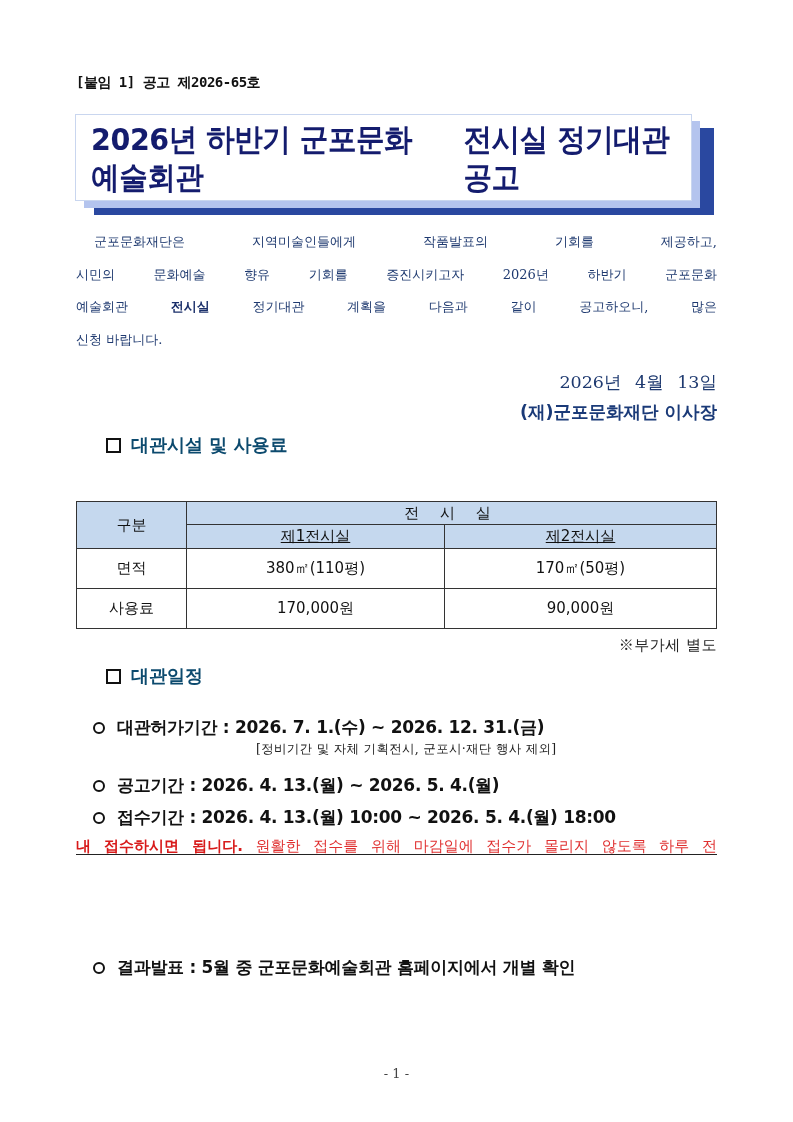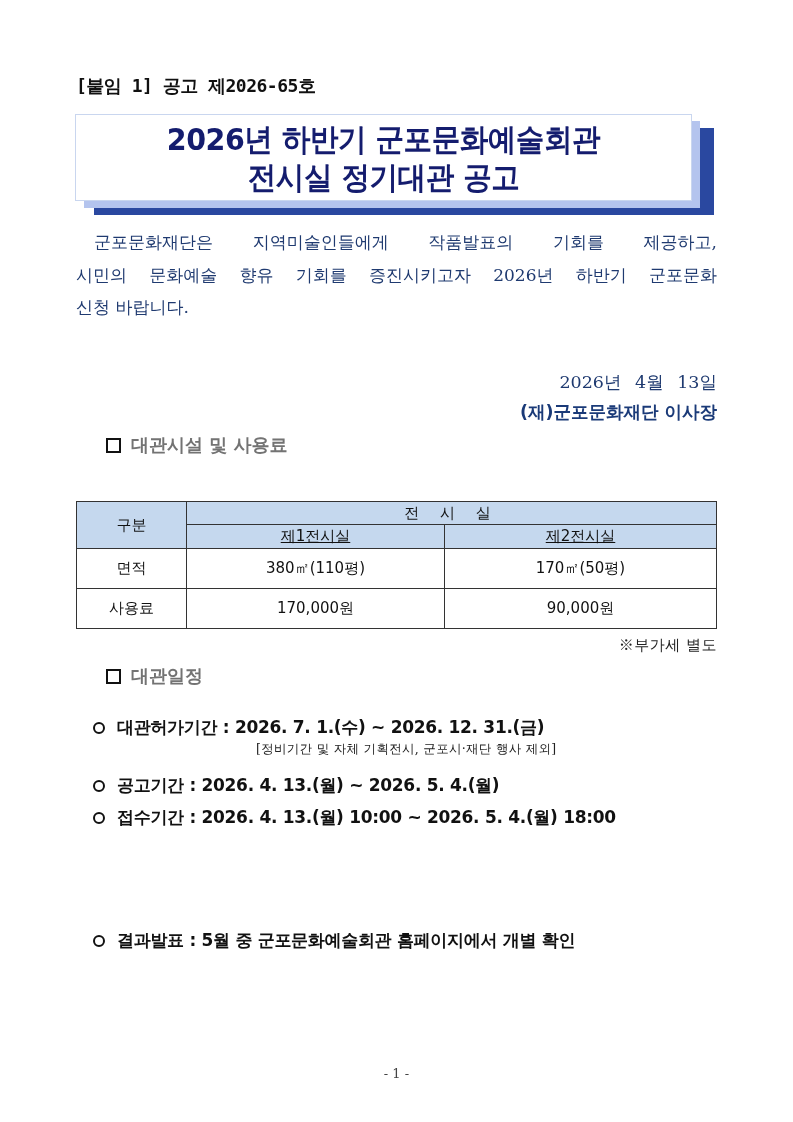--- a/index.html
+++ b/index.html
@@ -14,21 +14,21 @@
       overflow: hidden;
       font-family: "DejaVu Serif", "Liberation Serif", serif;
       color: #111111;
     }
     .abs { position: absolute; }
 
     
     .attach-line {
       left: 76px; top: 74px;
       font-family: "DejaVu Sans Mono", "Liberation Mono", monospace;
-      font-size: 18px;
+      font-size: 14px;
       font-weight: bold;
       color: #111;
       letter-spacing: -0.5px;
     }
 
     
     .shadow-dark {
       left: 94px; top: 128px;
       width: 620px; height: 87px;
       background: #2a48a0;
@@ -38,39 +38,39 @@
       width: 616px; height: 87px;
       background: #b4c4ee;
     }
     .title-box {
       left: 75px; top: 114px;
       width: 617px; height: 87px;
       background: #ffffff;
       border: 1px solid #c9d6ef;
       box-sizing: border-box;
       display: flex;
-      flex-direction: column;
+      flex-direction: row;
       align-items: center;
       justify-content: center;
     }
     .title-line {
       font-family: "DejaVu Sans", "Liberation Sans", sans-serif;
       font-weight: bold;
       font-size: 31px;
       line-height: 38px;
       color: #141c6e;
       letter-spacing: -0.5px;
       transform: scaleX(0.92);
     }
 
     
     .intro {
       left: 76px; top: 226px;
       width: 641px;
-      font-size: 17px;
+      font-size: 13px;
       line-height: 32.5px;
       color: #1f3a70;
       text-align: justify;
       text-align-last: justify;
     }
     .intro-line { display: block; text-align: justify; text-align-last: justify; }
     .intro-line.last { text-align-last: left; }
     .intro-line.first { text-indent: 18px; }
     .intro b { font-family: "DejaVu Sans", "Liberation Sans", sans-serif; font-weight: bold; color: #1a2f6a; }
 
@@ -87,21 +87,21 @@
       font-size: 17.5px;
       color: #1a3a78;
     }
 
     
     .section-head {
       left: 76px;
       font-family: "DejaVu Sans", "Liberation Sans", sans-serif;
       font-weight: bold;
       font-size: 18px;
-      color: #737373;
+      color: #0c4a6e;
       display: flex;
       align-items: center;
       gap: 10px;
       padding-left: 30px;
     }
     .sq-box {
       width: 15px; height: 15px;
       border: 2px solid #111;
       box-sizing: border-box;
       display: inline-block;
@@ -200,20 +200,21 @@
 <div class="abs shadow-dark"></div>
 <div class="abs shadow-light"></div>
 <div class="abs title-box">
   <div class="title-line">2026년 하반기 군포문화예술회관</div>
   <div class="title-line">전시실 정기대관 공고</div>
 </div>
 
 <div class="abs intro">
   <span class="intro-line first">군포문화재단은 지역미술인들에게 작품발표의 기회를 제공하고,</span>
   <span class="intro-line">시민의 문화예술 향유 기회를 증진시키고자 2026년 하반기 군포문화</span>
+  <span class="intro-line"><span>예술회관 </span><b>전시실</b><span> 정기대관 계획을 다음과 같이 공고하오니, 많은</span></span>
   <span class="intro-line last">신청 바랍니다.</span>
 </div>
 
 <div class="abs date-line">
   <span>2026년</span>
   <span>4월</span>
   <span>13일</span>
 </div>
 <div class="abs signer">(재)군포문화재단 이사장</div>
 
@@ -261,20 +262,21 @@
   <span class="circle"></span>
   <span>공고기간 : 2026. 4. 13.(월) ~ 2026. 5. 4.(월)</span>
 </div>
 
 <div class="abs item" style="top:806px;">
   <span class="circle"></span>
   <span>접수기간 : 2026. 4. 13.(월) 10:00 ~ 2026. 5. 4.(월) 18:00</span>
 </div>
 
 <div class="abs warn">
-</div>
-
-<div class="abs item" style="top:929px;">
+  <span class="warn-line"><span class="u redbold">내 접수하시면 됩니다.</span><span class="u"> 원활한 접수를 위해 마감일에 접수가 몰리지 않도록 하루 전</span></span>
+</div>
+
+<div class="abs item" style="top:956px;">
   <span class="circle"></span>
   <span>결과발표 : 5월 중 군포문화예술회관 홈페이지에서 개별 확인</span>
 </div>
 
 <div class="abs page-num">- 1 -</div>
 
 </body></html>

